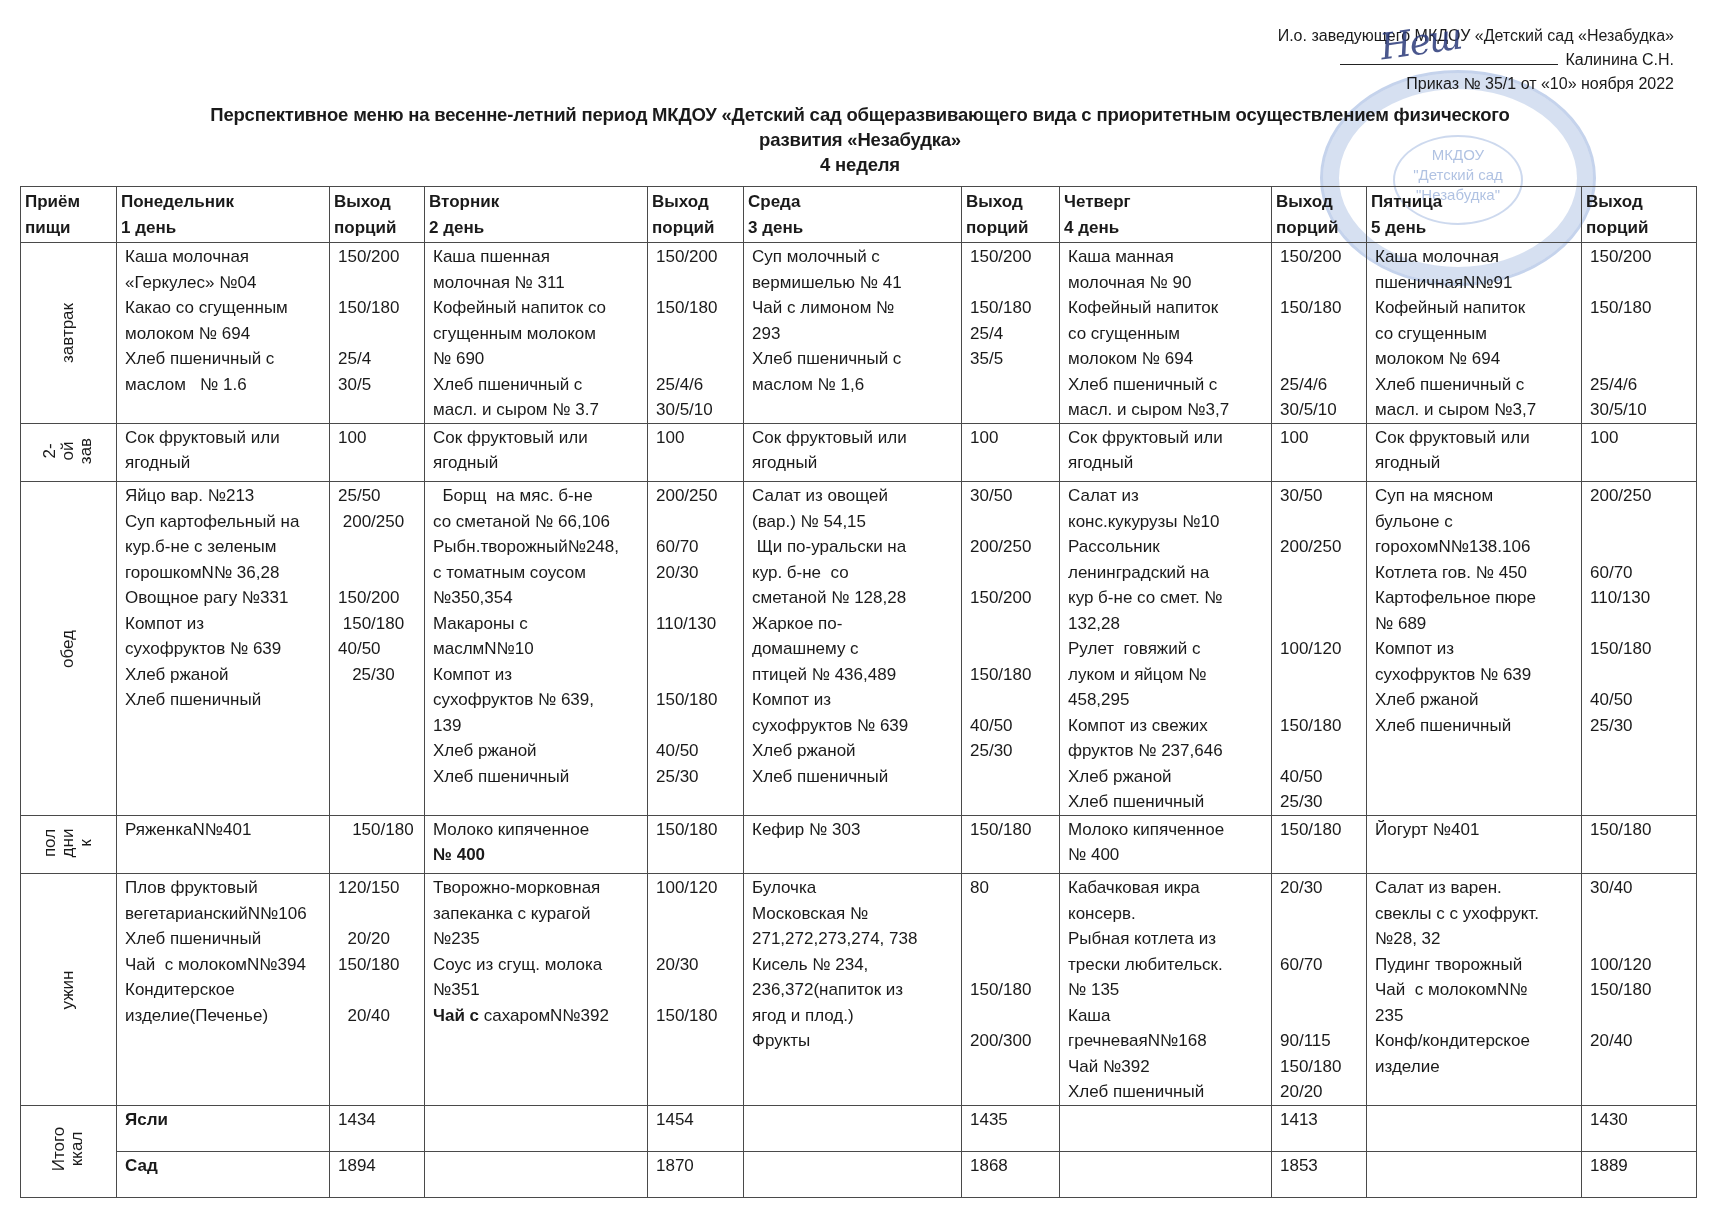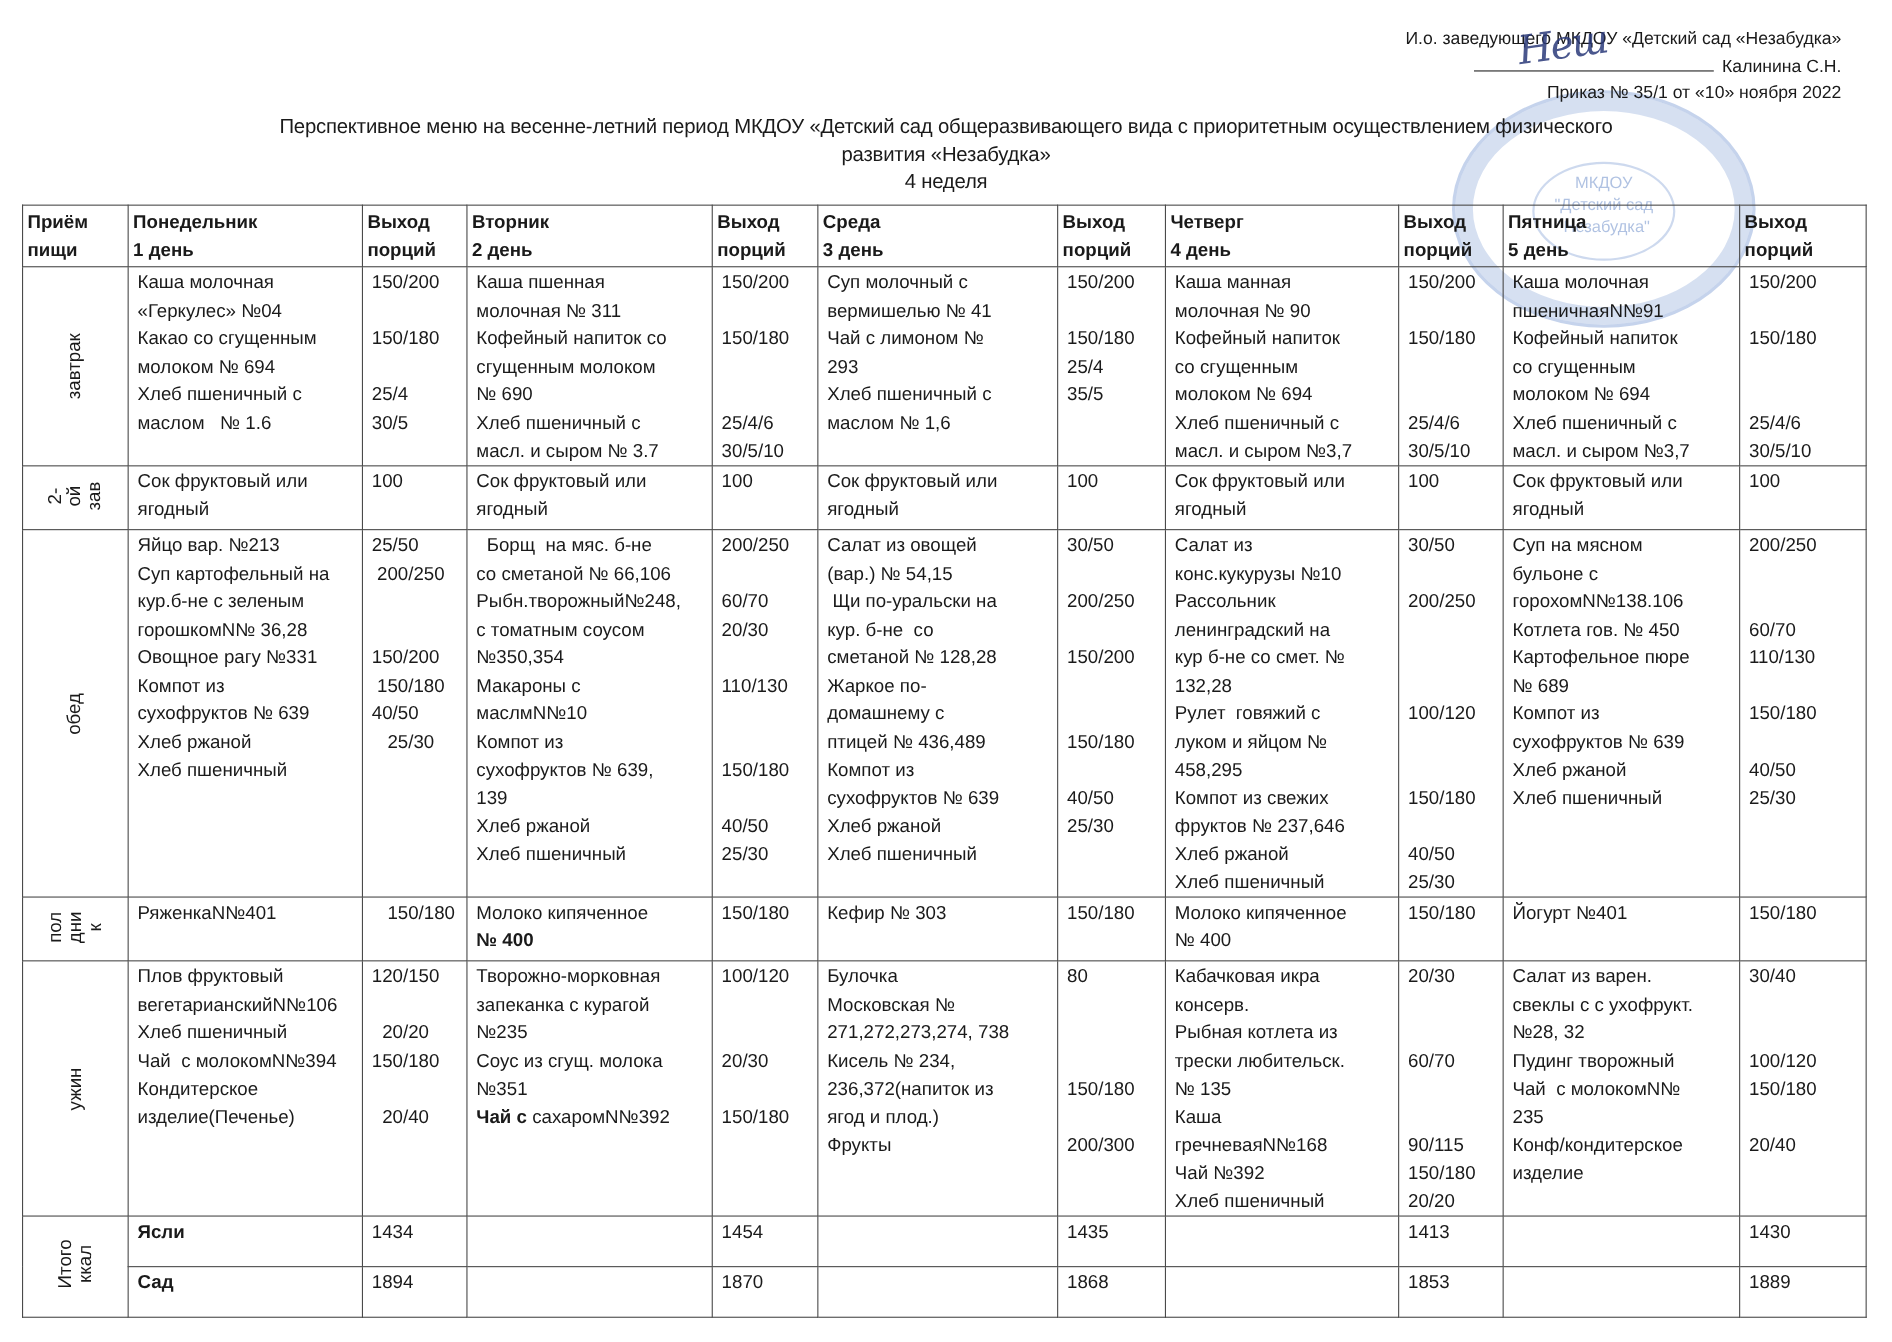--- a/index.html
+++ b/index.html
@@ -7,30 +7,30 @@
     width: 1720px; height: 1220px; position: relative; overflow: hidden;
     font-family: "Liberation Sans", "DejaVu Sans", sans-serif; color: #1a1a1a;
   }
   .approval {
     position: absolute; right: 46px; top: 24px; text-align: right;
     font-size: 16px; line-height: 24px;
   }
   .approval .sig-line { display: inline-block; width: 218px; border-bottom: 1px solid #222; height: 16px; vertical-align: baseline; margin-right: 8px; position: relative; }
   .signature { position: absolute; left: 40px; top: -18px; font-family: "DejaVu Serif", serif; font-style: italic; font-size: 36px; color: #2b3a7a; letter-spacing: -2px; transform: rotate(-8deg); opacity: .85; }
   .stamp {
-    position: absolute; left: 1320px; top: 82px; width: 270px; height: 210px;
+    position: absolute; left: 1320px; top: 70px; width: 270px; height: 210px;
     border: 3px solid rgba(90,130,200,0.35); border-radius: 50%;
     box-shadow: inset 0 0 0 14px rgba(255,255,255,0), inset 0 0 0 16px rgba(90,130,200,0.25);
     pointer-events: none;
   }
   .stamp-inner { position: absolute; left: 70px; top: 62px; width: 130px; height: 90px; border: 2px solid rgba(90,130,200,0.3); border-radius: 50%; color: rgba(80,120,190,0.45); font-size: 15px; text-align: center; line-height: 20px; padding-top: 8px; box-sizing: border-box; }
   .title {
     position: absolute; left: 0; right: 0; top: 102px; text-align: center;
     font-family: "Liberation Sans Narrow", "Liberation Sans", sans-serif;
-    font-weight: normal; font-size: 18.5px; line-height: 25px; letter-spacing: -0.2px;
+    font-weight: bold; font-size: 18.5px; line-height: 25px; letter-spacing: -0.2px;
   }
   table.menu {
     position: absolute; left: 20px; top: 186px; width: 1676px;
     border-collapse: collapse; table-layout: fixed; font-size: 17px; line-height: 25.5px;
   }
   table.menu td, table.menu th { border: 1px solid #4a4a4a; vertical-align: top; padding: 1px 8px 0 8px; }
   table.menu th { font-weight: bold; text-align: left; vertical-align: middle; padding: 2px 4px; }
   .meal-label { text-align: center; vertical-align: middle !important; padding: 0 !important; }
   .rot { display: inline-block; transform: rotate(-90deg); white-space: pre; line-height: 18px; font-size: 17px; text-align: center; }
   .line { white-space: pre; display: block; height: 25.5px; overflow: visible; }

